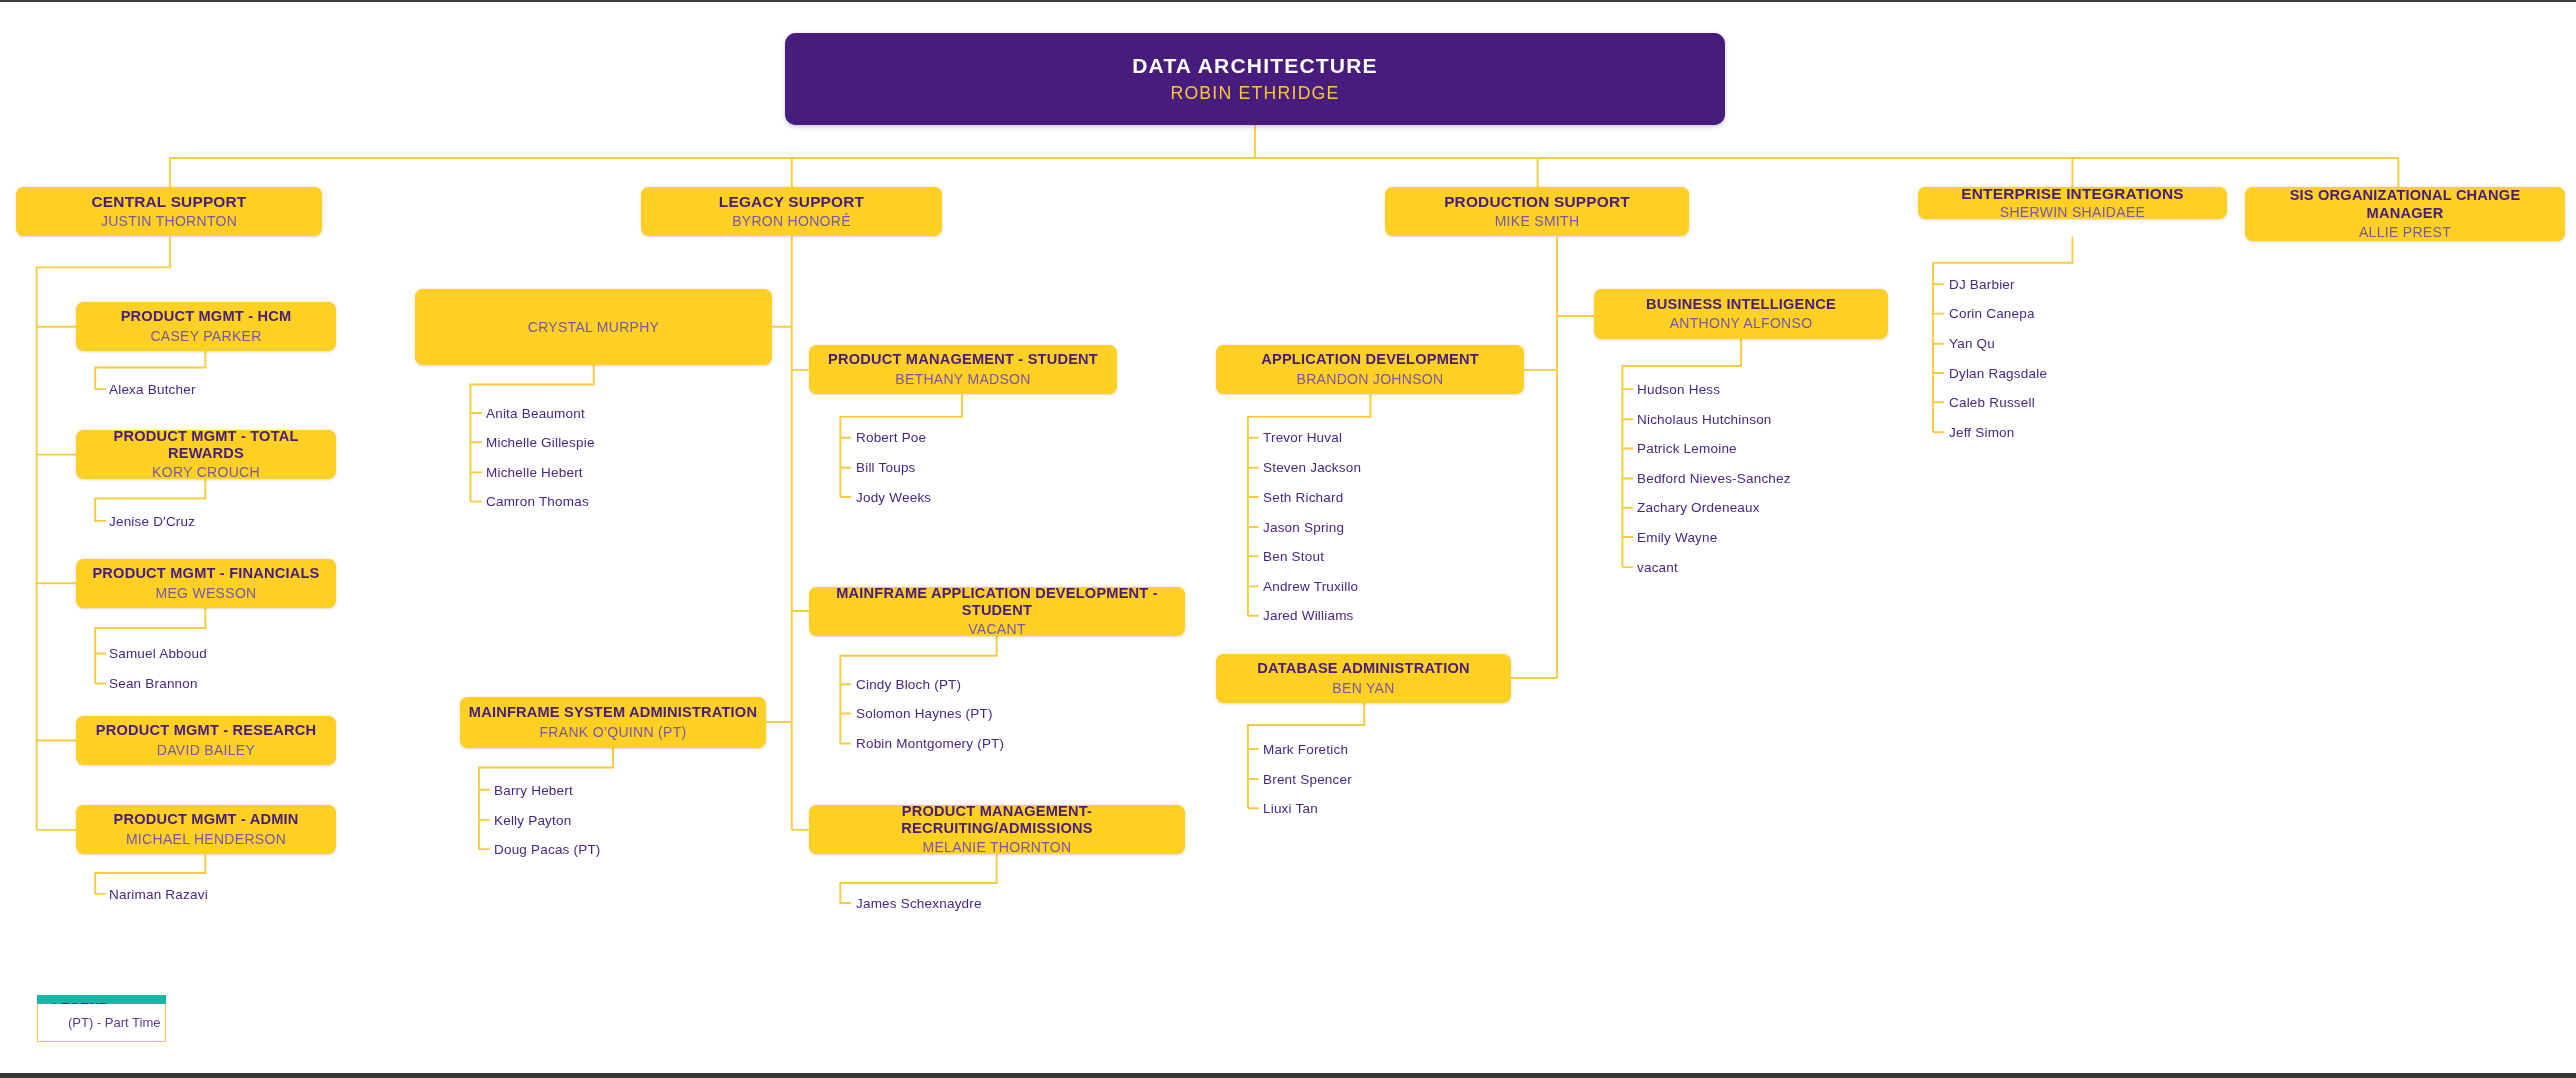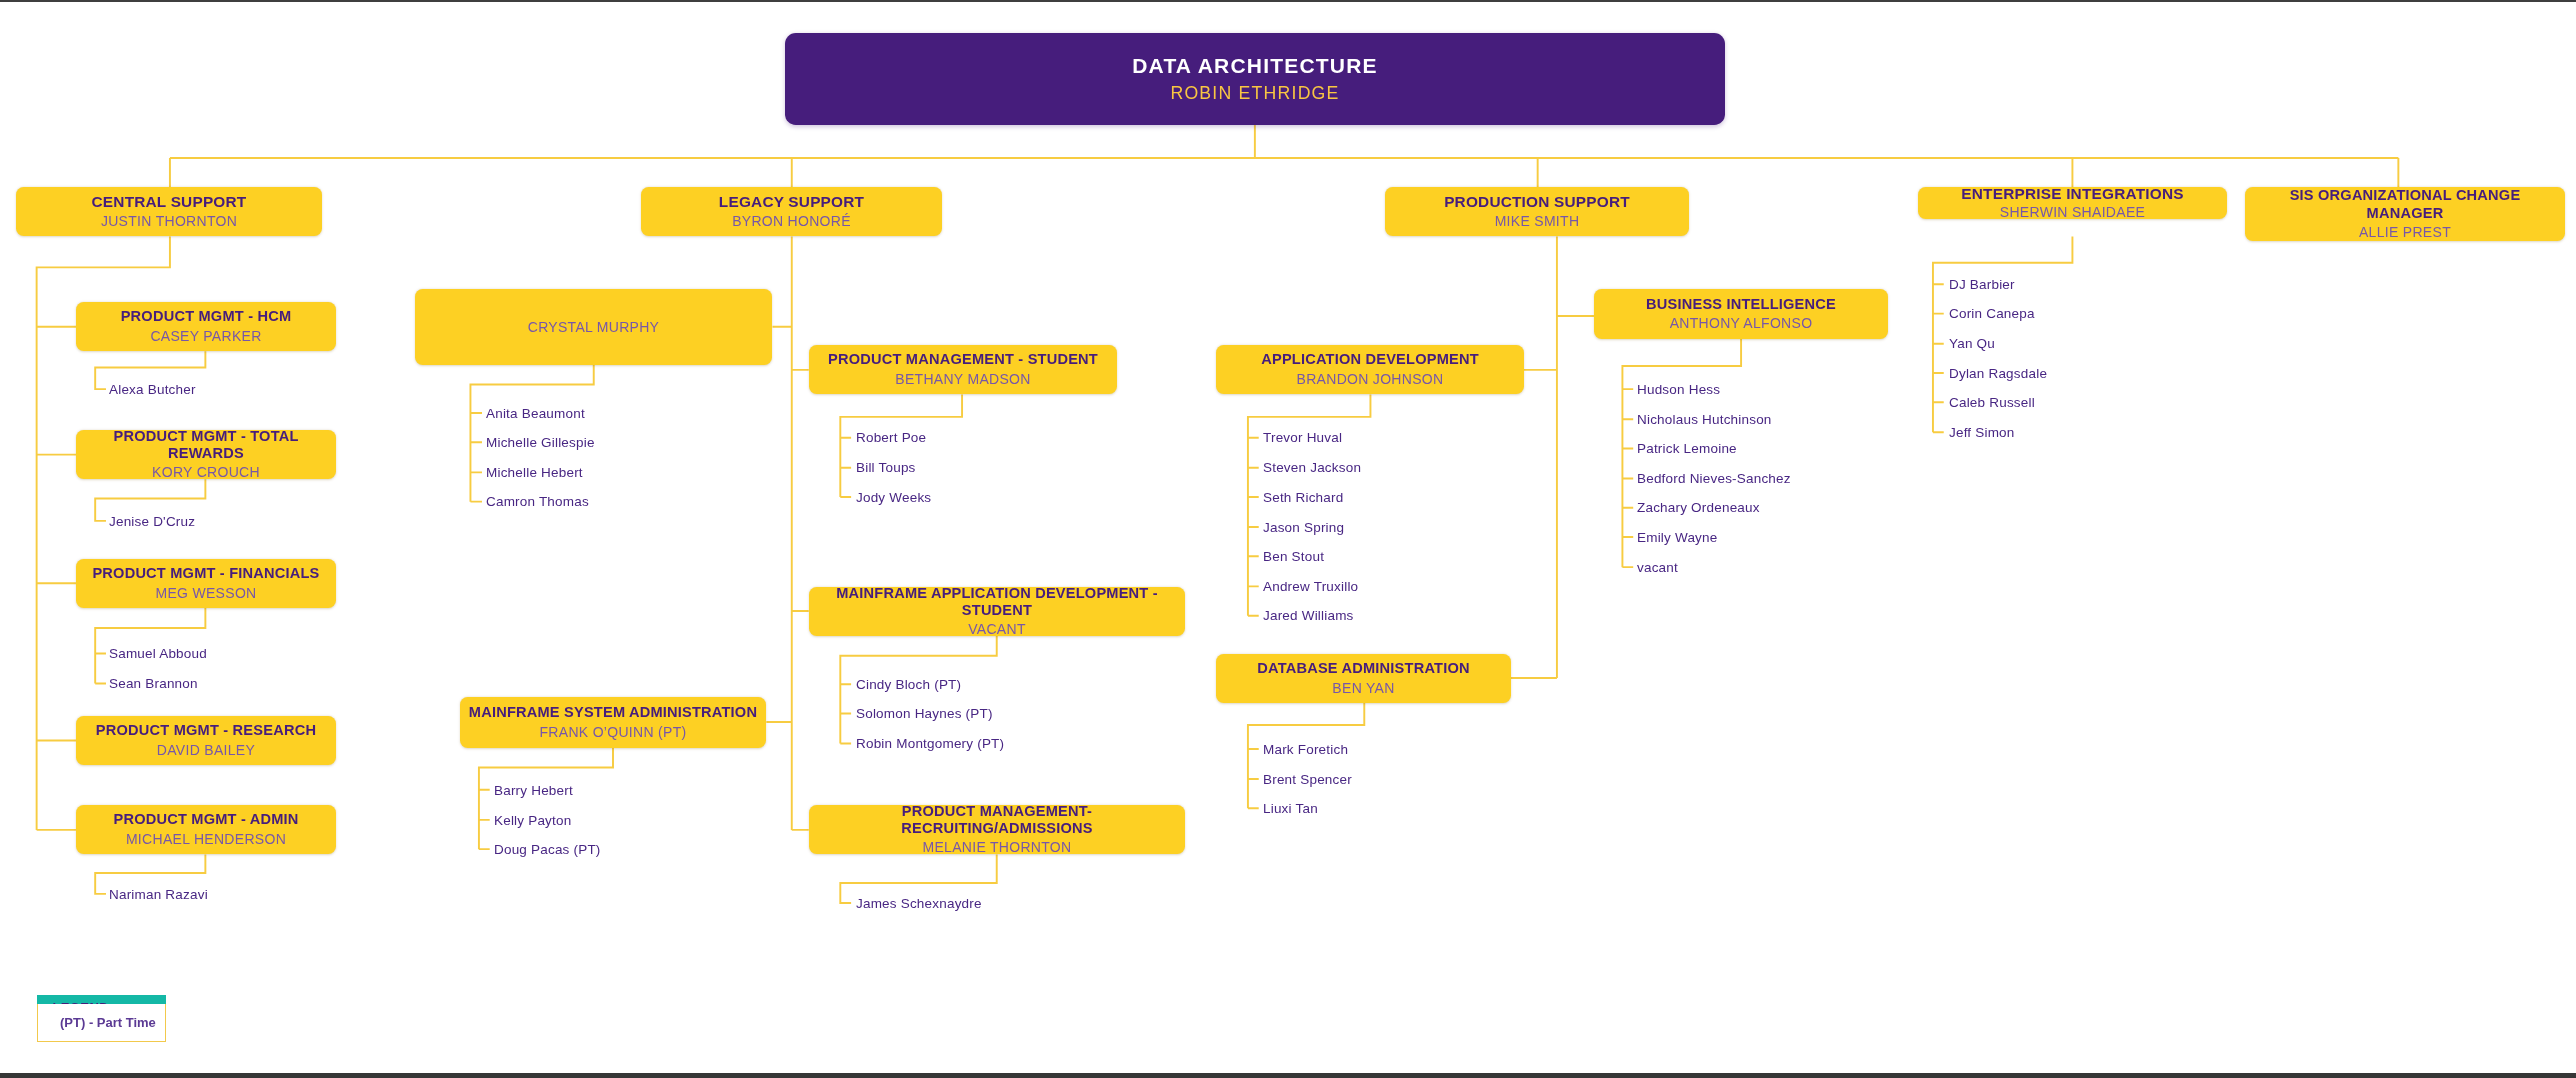--- a/index.html
+++ b/index.html
@@ -30,22 +30,22 @@
     position:absolute;height:17px;line-height:17px;white-space:nowrap;
     color:#482683;font-size:13.5px;font-weight:normal;letter-spacing:0.2px;
   }
   .legend-head{
     position:absolute;background:#14b8a6;display:flex;align-items:center;
     padding-left:15.4px;box-sizing:border-box;
     color:#461D7C;font-size:13px;font-weight:bold;letter-spacing:0.4px;margin-top:16px;
   }
   .legend-body{
     position:absolute;background:#ffffff;border:1.5px solid #F2C94C;border-top:none;
-    display:flex;align-items:center;padding-left:22px;box-sizing:border-box;
-    color:#5B3A94;font-size:13px;font-weight:bold;
+    display:flex;align-items:center;padding-left:30px;box-sizing:border-box;
+    color:#5B3A94;font-size:13px;font-weight:normal;
   }
 </style>
 </head>
 <body>
 
 <div class="edge-top"></div>
 <div class="edge-bottom"></div>
 
 <svg class="wires" viewBox="0 0 3342 1399">
   <g stroke="#F7CC41" stroke-width="2.5" fill="none">

